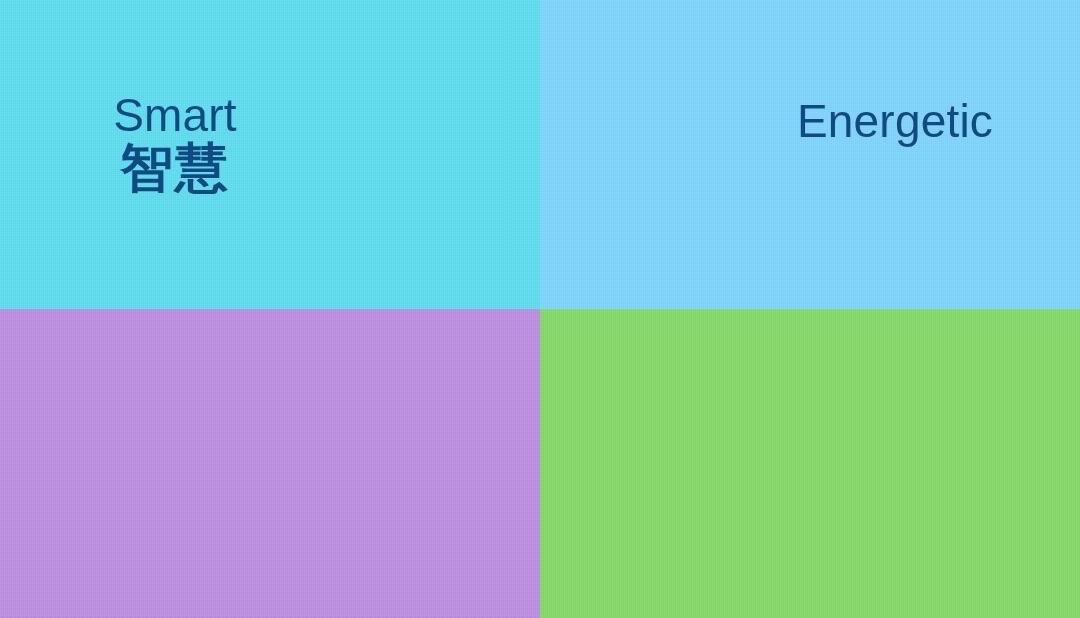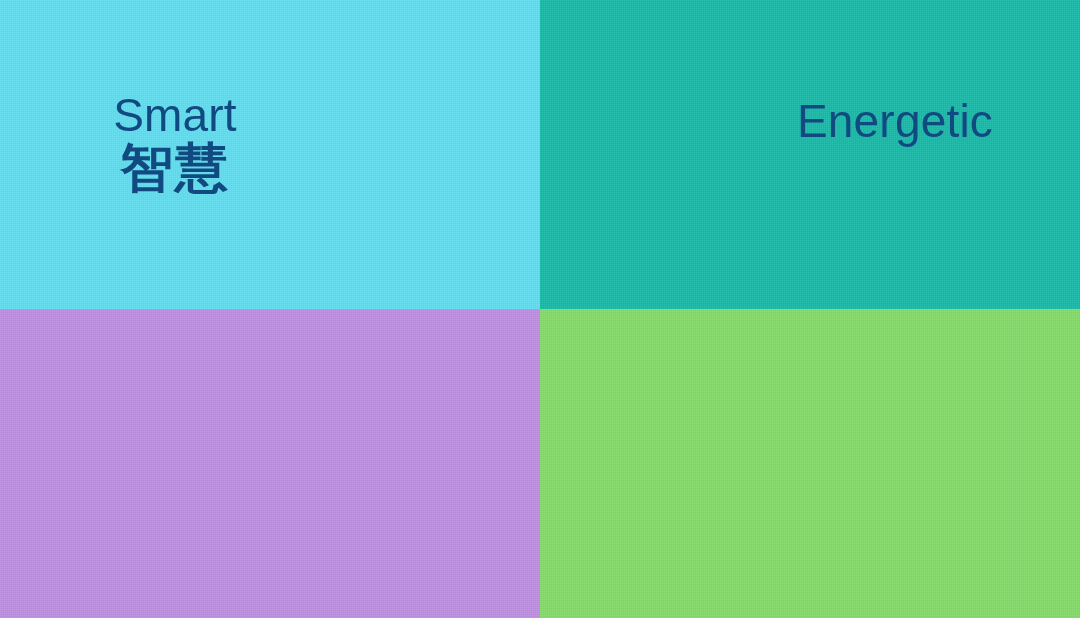--- a/index.html
+++ b/index.html
@@ -94,21 +94,21 @@
 
 <div id="board">
 
   <div class="quadrant q-cyan" style="background-color: rgb(92, 220, 238);">
     <div class="text-block pos-smart">
       <div class="label-en" style="color: rgb(16, 74, 128);">Smart</div>
       <div class="label-zh" style="color: rgb(16, 74, 128);">智慧</div>
     </div>
   </div>
 
-  <div class="quadrant q-yellow" style="background-color: #14b8a6;">
+  <div class="quadrant q-yellow" style="background-color: #7dd3fc;">
     <div class="text-block pos-energetic">
       <div class="label-en" style="color: rgb(16, 74, 128);">Energetic</div>
     </div>
   </div>
 
   <div class="quadrant q-purple" style="background-color: rgb(187, 140, 224);">
     
   </div>
 
   <div class="quadrant q-green" style="background-color: rgb(130, 217, 103);">

